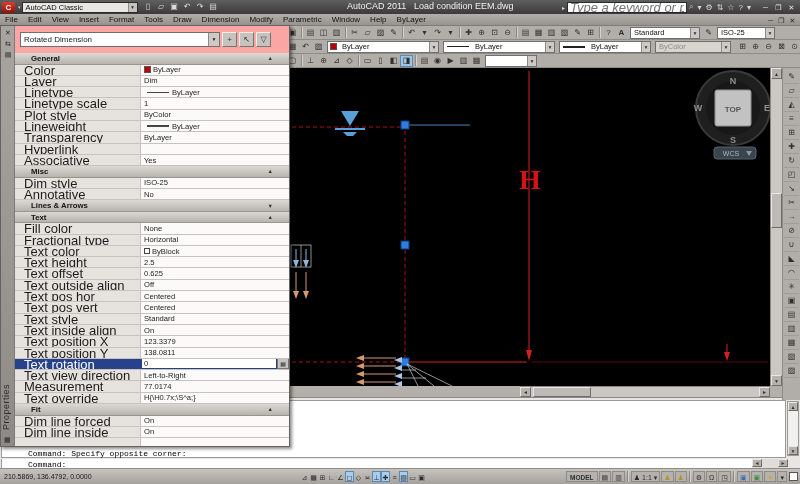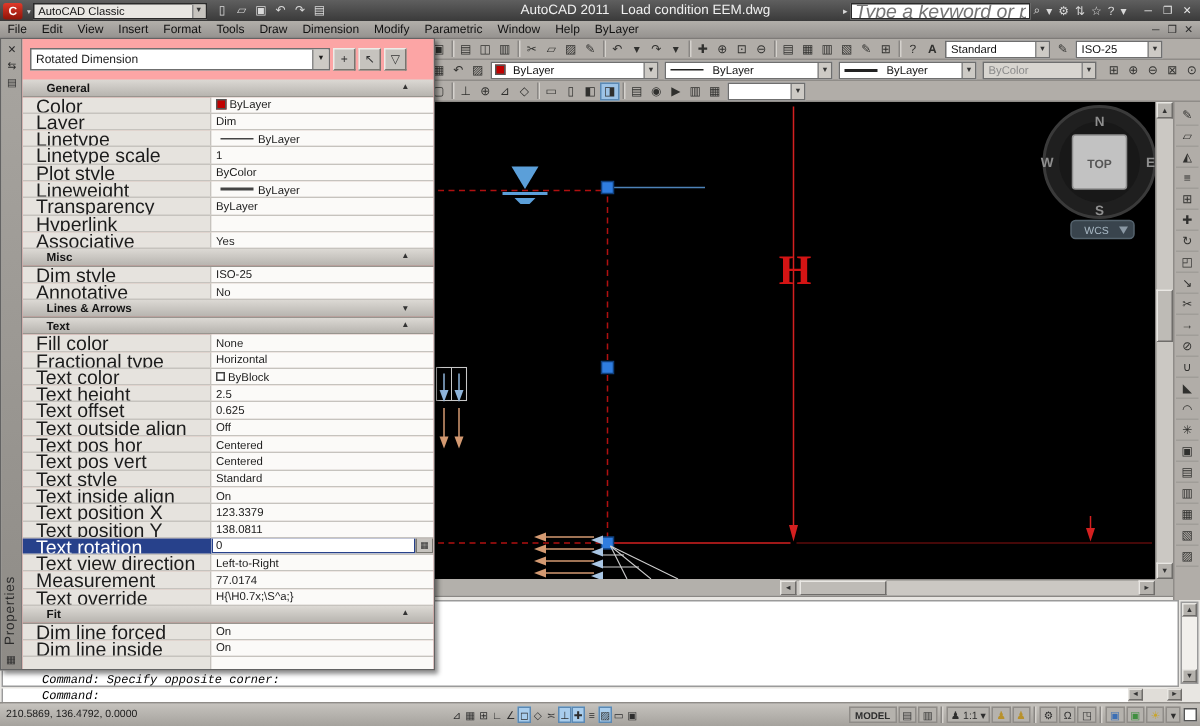--- a/index.html
+++ b/index.html
@@ -72,21 +72,21 @@
   .pvt { white-space:nowrap; }
   .prow.sel .plabel { background:#27418b; color:#fff; border-right-color:#27418b; }
   .prow.sel .pval { padding:0; }
   .edit { flex:1; height:11px; background:#fff; border:1px solid #27418b; font-size:7.6px; line-height:10px; padding-left:2px; }
   .calcbtn { width:12px; height:11px; background:#c6c3be; border:1px solid #77756f; font-size:6px; text-align:center; line-height:10px; color:#333; }
   .cbox { display:inline-block; width:6px; height:6px; border:1px solid #444; background:#fff; margin-right:2px; flex:0 0 auto; }
   .pval .sw { margin:0 2px 0 0; }
   .pval .lns { background:#444; }
 
   
-  .cmdwin { position:absolute; left:0; top:397px; width:800px; height:71px; background:#e8e6e2; border-top:1px solid #8a8784;font-style:italic; }
+  .cmdwin { position:absolute; left:0; top:397px; width:800px; height:71px; background:#e8e6e2; border-top:1px solid #8a8784; }
   .cmd-hist { position:absolute; left:1px; top:2px; width:785px; height:58px; background:#fff; border:1px solid #9a9a9a; }
   .cmd-cur { position:absolute; left:1px; top:61px; width:785px; height:10px; background:#fff; border-left:1px solid #9a9a9a; border-right:1px solid #9a9a9a; }
   .cmdtext { position:absolute; font-family:"Liberation Mono",monospace; font-size:8px; color:#000; white-space:pre; }
   .cmd-vscroll { position:absolute; left:787px; top:3px; width:12px; height:55px; background:#f2f0ec; border:1px solid #9a9a9a; }
   .cmd-hscroll { position:absolute; left:752px; top:61px; width:36px; height:9px; background:#e0ddd8; display:flex; justify-content:space-between; }
 
   
   .statusbar { position:absolute; left:0; top:468px; width:800px; height:16px; background:linear-gradient(#c6c3be,#a5a29d); border-top:1px solid #8f8c88; display:flex; align-items:center; z-index:11; }
   .coords { font-size:7px; color:#1a1a1a; padding-left:4px; width:120px; }
   .toggles { display:flex; margin-left:180px; }

